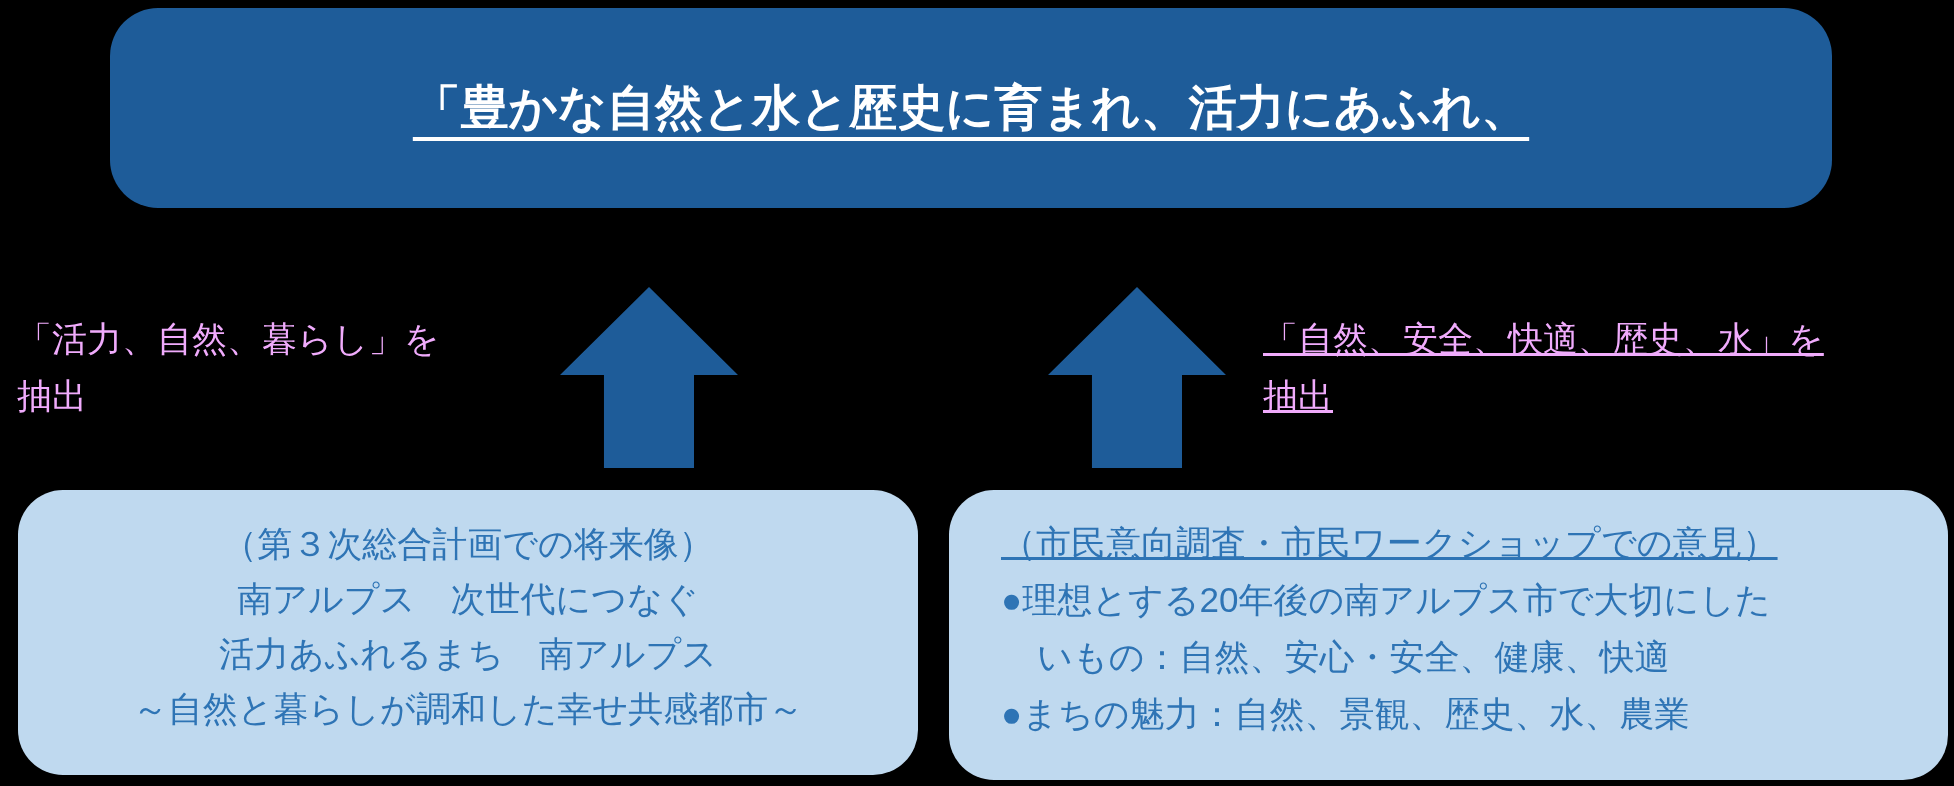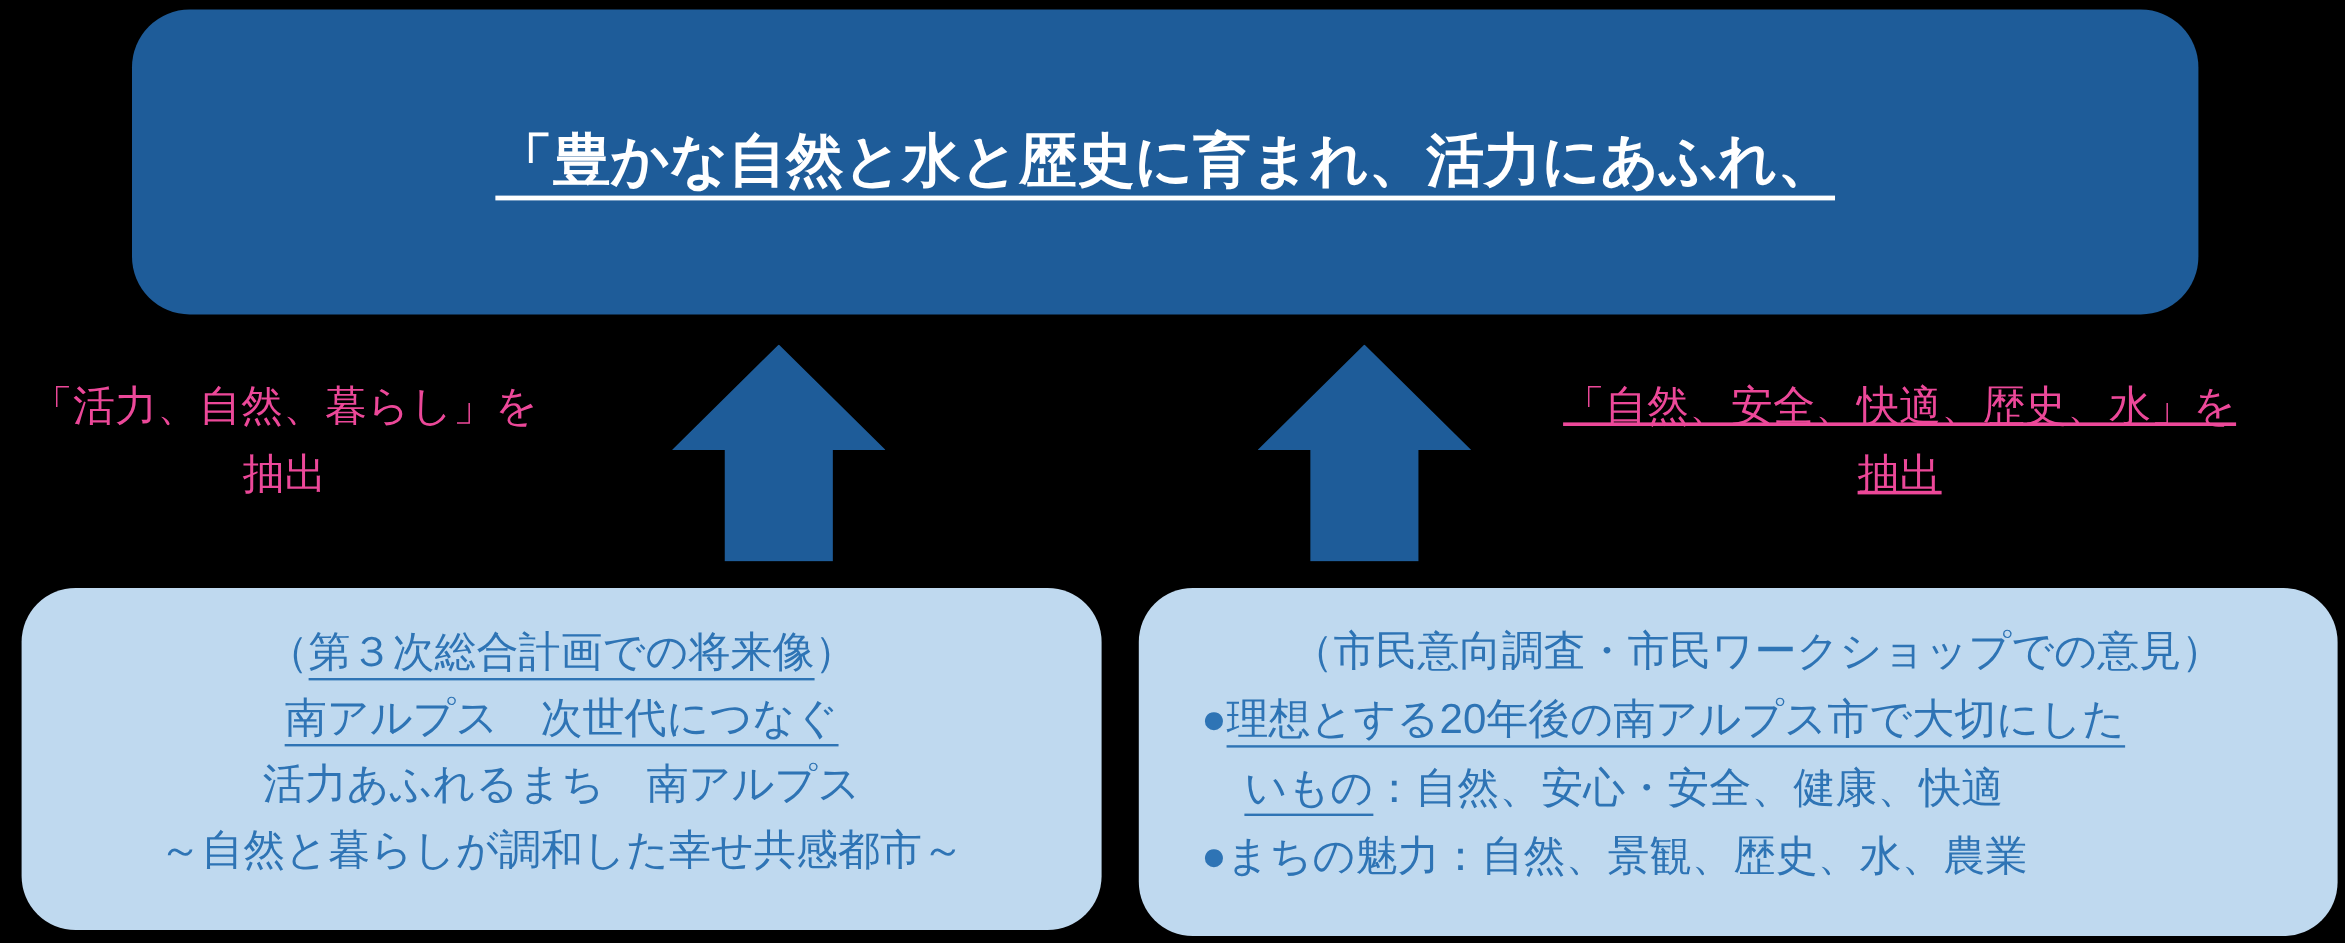--- a/index.html
+++ b/index.html
@@ -9,21 +9,21 @@
     height: 786px;
     background: #000;
     overflow: hidden;
     font-family: "Liberation Sans", sans-serif;
   }
 
   
   .vision-box {
     position: absolute;
     left: 110px; top: 8px;
-    width: 1722px; height: 254px;
+    width: 1722px; height: 200px;
     background: #1E5C99;
     border-radius: 48px;
     display: flex;
     flex-direction: column;
     justify-content: center;
     align-items: center;
     text-align: center;
     color: #FFFFFF;
     font-size: 48px;
     font-weight: bold;
@@ -43,24 +43,23 @@
     background: #1E5C99;
     clip-path: polygon(50% 0, 100% 48.6%, 75.3% 48.6%, 75.3% 100%, 24.7% 100%, 24.7% 48.6%, 0 48.6%);
   }
   .up-arrow.left  { left: 560px;  top: 287px; }
   .up-arrow.right { left: 1048px; top: 287px; }
 
   
   .extract-note {
     position: absolute;
     top: 310px;
-    color: #ec4899;
+    color: #f0abfc;
     font-size: 35px;
     line-height: 57px;
-    text-align: center;
   }
   .extract-note.left  { left: 17px;   width: 440px; }
   .extract-note.right { left: 1263px; width: 640px; text-decoration: underline; }
 
   
   .source-box {
     position: absolute;
     background: #BFD9EF;
     border-radius: 45px;
     color: #2E74B5;
@@ -74,25 +73,24 @@
     padding-top: 26px;
     box-sizing: border-box;
   }
   .survey-box {
     left: 949px; top: 490px;
     width: 999px; height: 290px;
     line-height: 57px;
     padding: 24px 20px 0 52px;
     box-sizing: border-box;
   }
-  .survey-box .centered { text-align: center; }
+  .survey-box .centered { text-align: left; text-decoration: underline; }
   .survey-box .indent   { padding-left: 36px; }
 
   .u {
-    text-decoration: underline;
     text-decoration-thickness: 2px;
     text-underline-offset: 10px;
     text-align: right;
   }
   .bullet { color: #2E74B5; }
 </style>
 </head>
 <body>
 
 <div class="stage">

